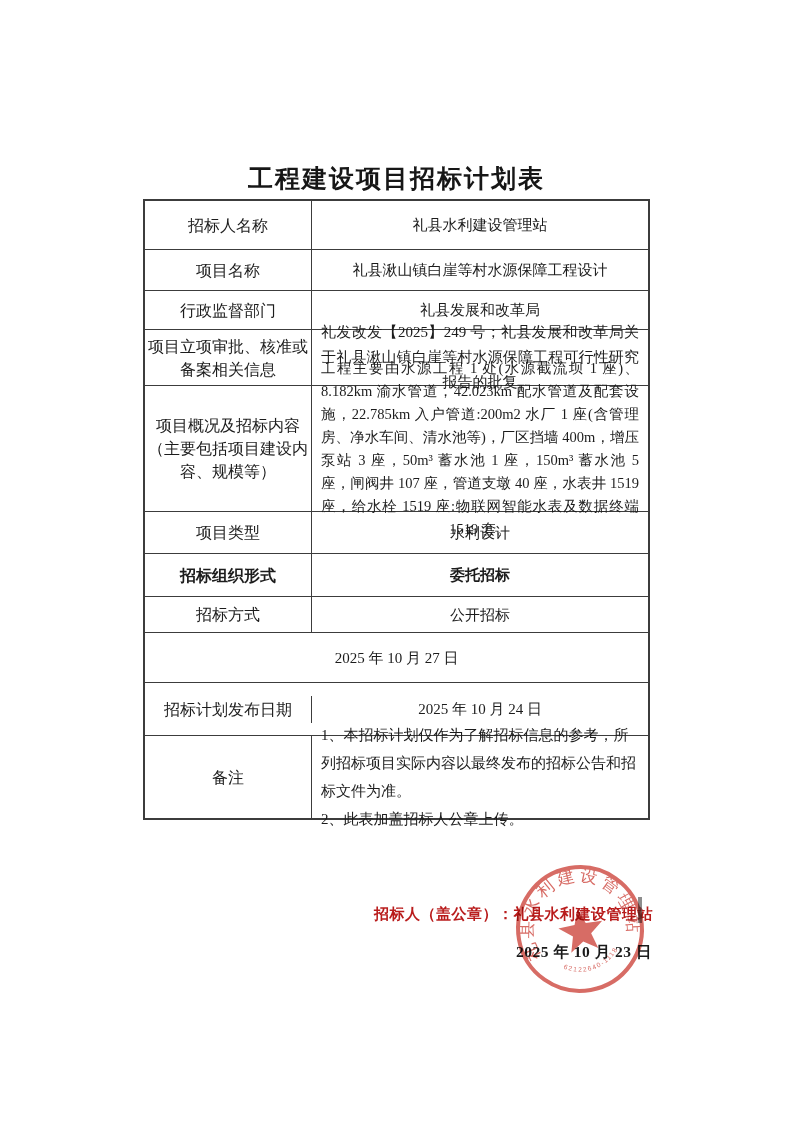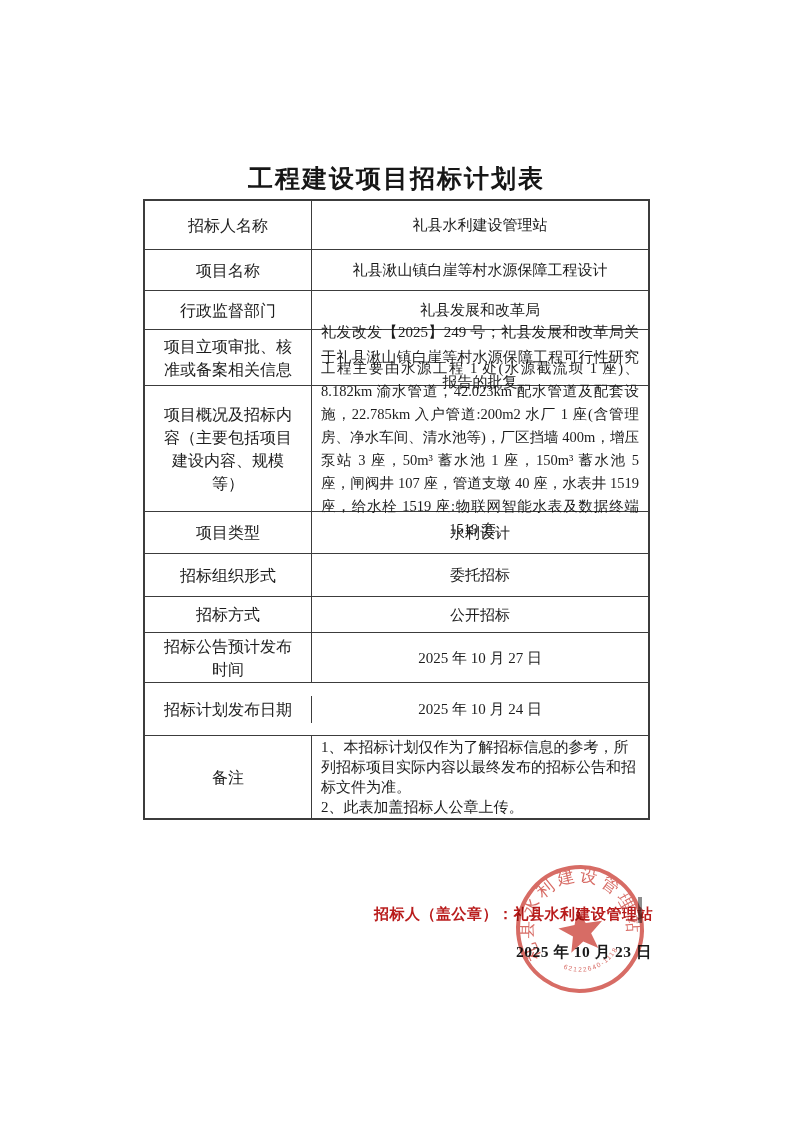--- a/index.html
+++ b/index.html
@@ -14,21 +14,21 @@
   }
   .btable{
     position:absolute;left:143px;top:199px;width:507px;
     border:2px solid #3c3c3c;box-sizing:border-box;background:transparent;
   }
   .trow{display:flex;border-top:1px solid #3c3c3c;box-sizing:border-box;}
   .trow:first-child{border-top:none;}
   .tlabel{
     width:167px;flex:0 0 167px;border-right:1px solid #3c3c3c;box-sizing:border-box;
     display:flex;align-items:center;justify-content:center;text-align:center;
-    padding:2px 12px;font-size:16px;line-height:23px;color:#1c1c1c;
+    padding:2px 0;font-size:16px;line-height:23px;color:#1c1c1c;
   }
   .tvalue{
     flex:1;display:flex;align-items:center;justify-content:center;
     box-sizing:border-box;padding:2px 9px;font-size:15px;line-height:22px;
   }
   .vtext{width:100%;text-align:center;}
   .vtext.justify{text-align:justify;text-align-last:center;}
   .vtext.notes{text-align:left;white-space:pre-line;}
   .signer{
     position:absolute;left:374px;top:905px;font-size:15px;font-weight:bold;
@@ -89,48 +89,47 @@
         <div class="tvalue">
           <div class="vtext justify" style="line-height: 23px; font-size: 14.5px;">工程主要由水源工程 1 处(水源截流坝 1 座)、8.182km 渝水管道，42.023km 配水管道及配套设施，22.785km 入户管道:200m2 水厂 1 座(含管理房、净水车间、清水池等)，厂区挡墙 400m，增压泵站 3 座，50m³ 蓄水池 1 座，150m³ 蓄水池 5 座，闸阀井 107 座，管道支墩 40 座，水表井 1519 座，给水栓 1519 座:物联网智能水表及数据终端 1519 套。</div>
         </div>
       </div>
       <div class="trow" style="height: 42px;">
         <div class="tlabel">项目类型</div>
         <div class="tvalue">
           <div class="vtext">水利设计</div>
         </div>
       </div>
-      <div class="trow" style="height: 43px;">
+      <div class="trow" style="height: 43px; font-weight: bold;">
         <div class="tlabel">招标组织形式</div>
         <div class="tvalue">
           <div class="vtext">委托招标</div>
         </div>
       </div>
       <div class="trow" style="height: 36px;">
         <div class="tlabel">招标方式</div>
         <div class="tvalue">
           <div class="vtext">公开招标</div>
         </div>
       </div>
       <div class="trow" style="height: 50px;">
-        <div class="tlabel">招标公告预计发布时间</div>
         <div class="tvalue">
           <div class="vtext">2025 年 10 月 27 日</div>
         </div>
       </div>
       <div class="trow" style="height: 53px; align-items: center;">
         <div class="tlabel">招标计划发布日期</div>
         <div class="tvalue">
           <div class="vtext">2025 年 10 月 24 日</div>
         </div>
       </div>
       <div class="trow" style="height: 83px;">
         <div class="tlabel">备注</div>
         <div class="tvalue">
-          <div class="vtext notes" style="line-height: 20px;">1、本招标计划仅作为了解招标信息的参考，所列招标项目实际内容以最终发布的招标公告和招标文件为准。
+          <div class="vtext notes" style="line-height: 28px;">1、本招标计划仅作为了解招标信息的参考，所列招标项目实际内容以最终发布的招标公告和招标文件为准。
 2、此表加盖招标人公章上传。</div>
         </div>
       </div>
     </div>
 
   <div class="signer">招标人（盖公章）：礼县水利建设管理站</div>
   <div class="datefooter">2025 年 10 月 23 日</div>
 
   <div class="artifact"></div>
 

